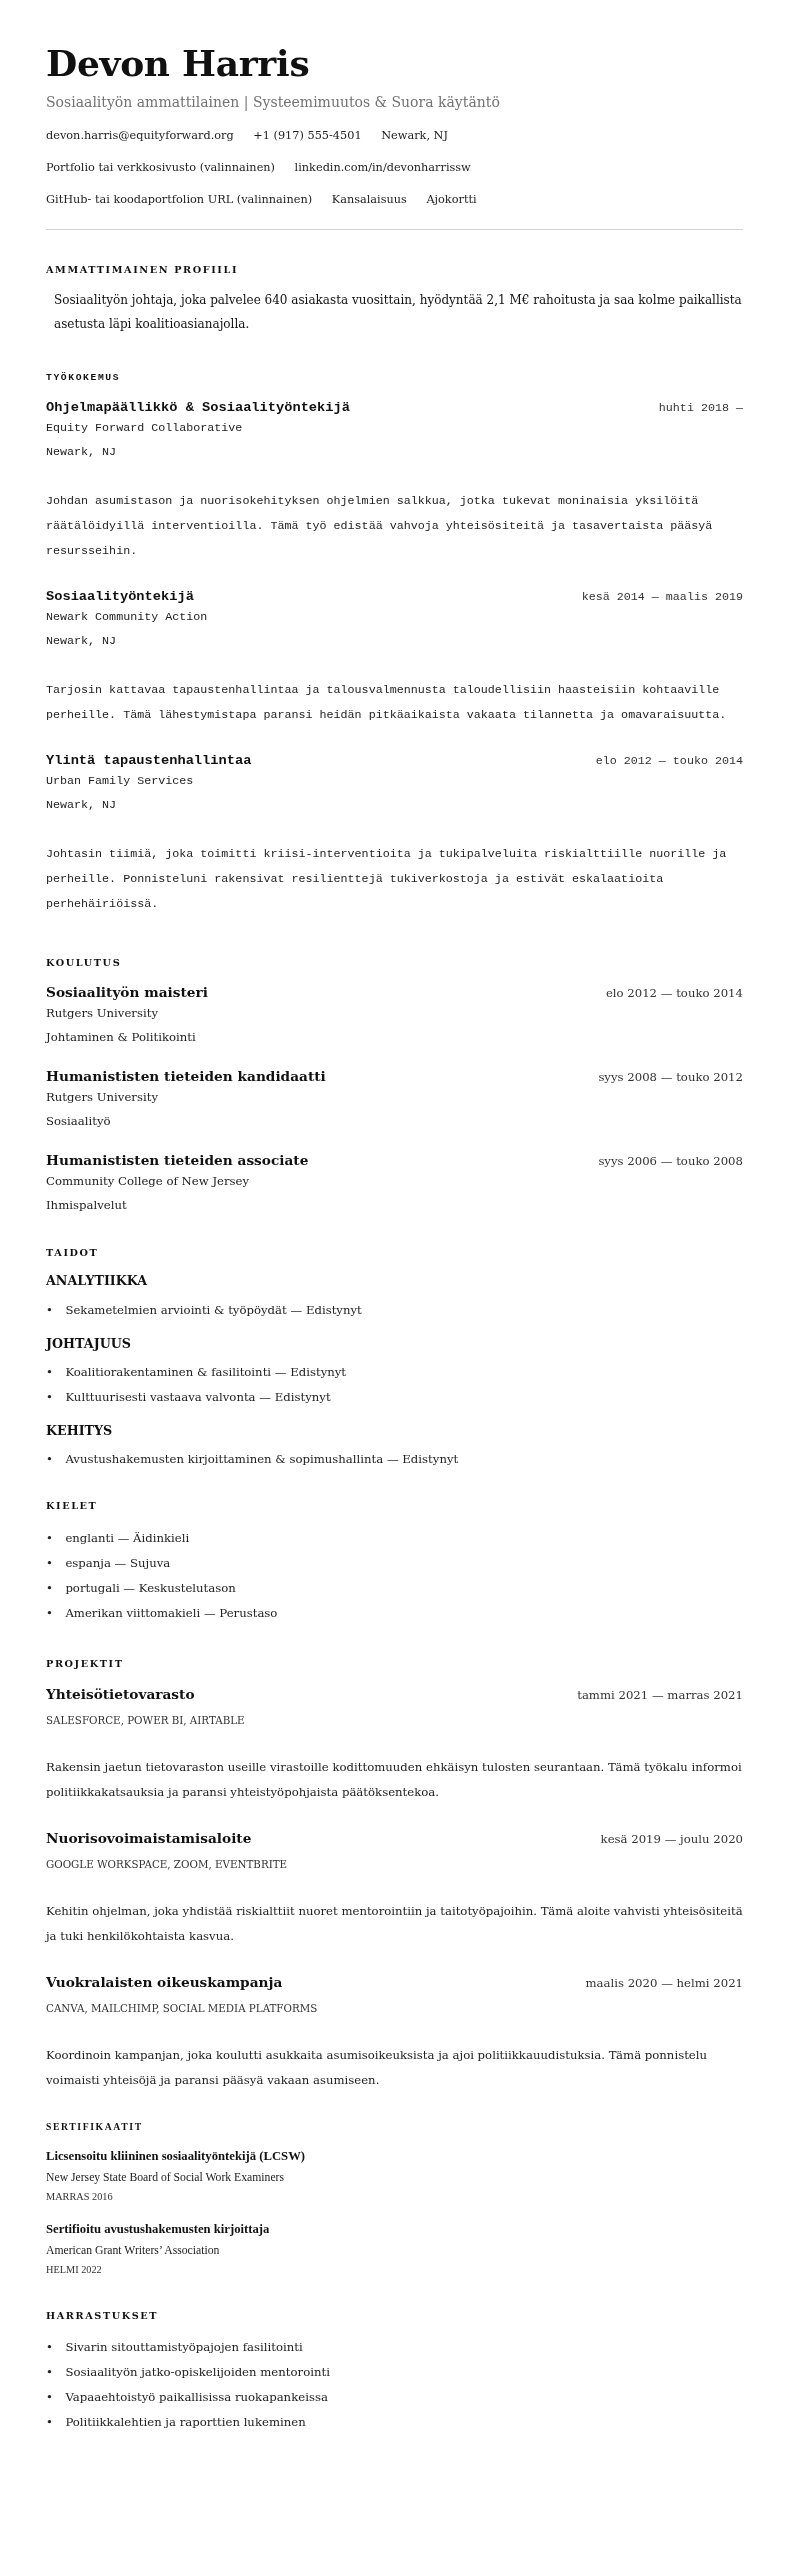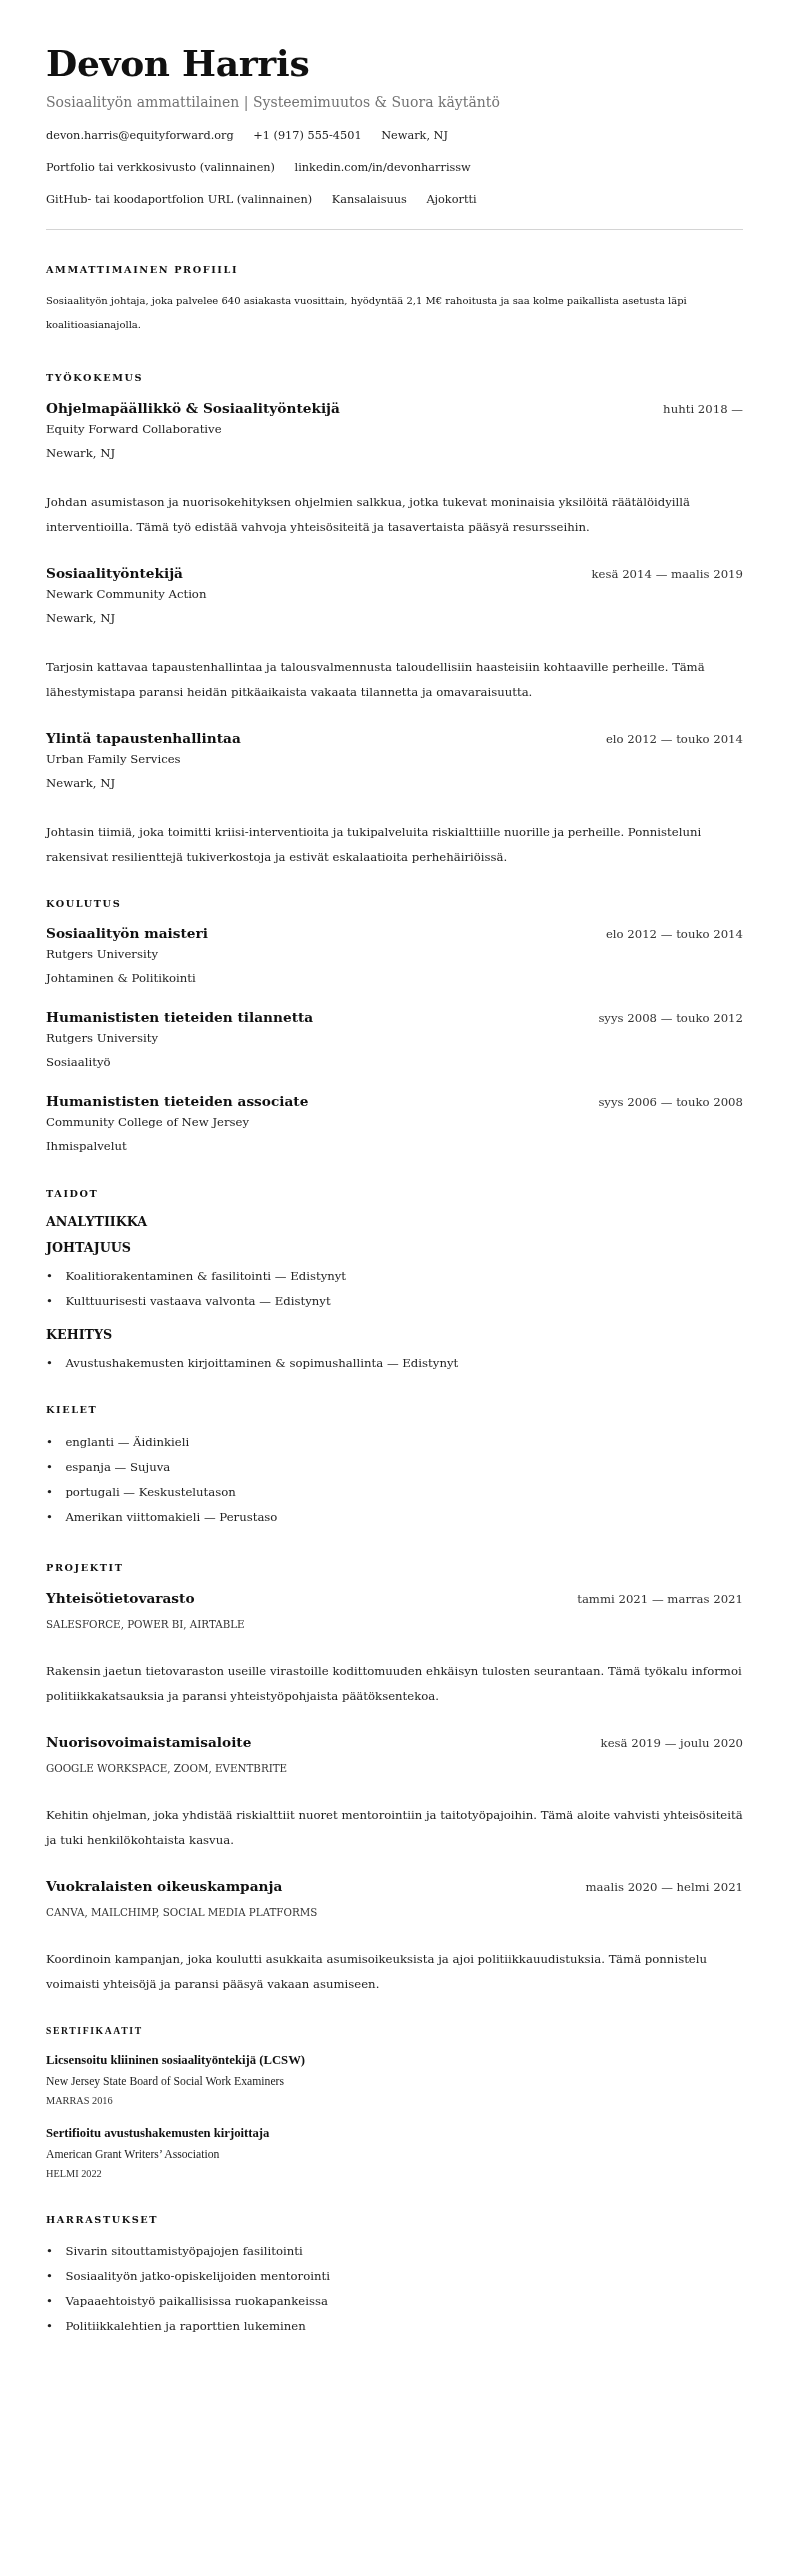--- a/index.html
+++ b/index.html
@@ -12,21 +12,21 @@
   .page { padding: 39px 46px 0 46px; box-sizing: border-box; width: 789px; }
   .name { font-size: 36px; font-weight: bold; line-height: 49px; margin: 0; letter-spacing: -0.3px; }
   .subtitle { font-size: 14px; line-height: 20px; margin: 4px 0 16px 0; color: #737373; }
   .contact-row { font-size: 11.3px; line-height: 16px; margin: 0 0 16px 0; color: #222; }
   .contact-row span { margin-right: 16px; }
   .divider { border: 0; border-top: 1.3px solid #d4d4d4; margin: 20.7px 0 33px 0; }
   .section-title {
     font-size: 9.7px; font-weight: bold; letter-spacing: 1.6px; text-transform: uppercase;
     margin: 0 0 13.3px 0; line-height: 13.3px;
   }
-  .profile-text { font-size: 10px; line-height: 23.4px; margin: 0 0 35px 0; color: #111; }
+  .profile-text { font-size: 12px; line-height: 23.4px; margin: 0 0 35px 8px; color: #111; }
   .entry { margin-bottom: 23px; }
   .entry-head { display: flex; justify-content: space-between; align-items: baseline; }
   .entry-title { font-size: 13.7px; font-weight: bold; line-height: 20px; }
   .entry-date { font-size: 11.7px; color: #333; line-height: 20px; white-space: nowrap; }
   .entry-org { font-size: 11.7px; line-height: 20px; color: #222; }
   .entry-loc { font-size: 11.7px; line-height: 20px; color: #222; margin-top: 4px; }
   .entry-desc { font-size: 11.7px; line-height: 25px; color: #222; margin-top: 27px; }
   .edu-entry { margin-bottom: 18.7px; }
   .edu-sub { font-size: 11.7px; line-height: 20px; color: #222; margin-top: 4px; }
   .skill-group-title { font-size: 12.7px; font-weight: bold; line-height: 17.4px; margin: 0 0 8px 0; }
@@ -64,21 +64,21 @@
     </div>
   </header>
 
   <hr class="divider">
 
   <section class="section">
     <h2 class="section-title">AMMATTIMAINEN PROFIILI</h2>
     <p class="profile-text">Sosiaalityön johtaja, joka palvelee 640 asiakasta vuosittain, hyödyntää 2,1 M€ rahoitusta ja saa kolme paikallista asetusta läpi koalitioasianajolla.</p>
   </section>
 
-  <section style="margin-bottom:27px;">
+  <section style="margin-bottom:39px;font-family:Liberation Mono, monospace;">
     <h2 class="section-title">TYÖKOKEMUS</h2>
 
     <div class="entry">
       <div class="entry-head">
         <span class="entry-title">Ohjelmapäällikkö &amp; Sosiaalityöntekijä</span>
         <span class="entry-date">huhti 2018 —</span>
       </div>
       <div class="entry-org">Equity Forward Collaborative</div>
       <div class="entry-loc">Newark, NJ</div>
       <div class="entry-desc">Johdan asumistason ja nuorisokehityksen ohjelmien salkkua, jotka tukevat moninaisia yksilöitä räätälöidyillä interventioilla. Tämä työ edistää vahvoja yhteisösiteitä ja tasavertaista pääsyä resursseihin.</div>
@@ -112,41 +112,44 @@
       <div class="entry-head">
         <span class="entry-title">Sosiaalityön maisteri</span>
         <span class="entry-date">elo 2012 — touko 2014</span>
       </div>
       <div class="entry-org">Rutgers University</div>
       <div class="edu-sub">Johtaminen &amp; Politikointi</div>
     </div>
 
     <div class="edu-entry">
       <div class="entry-head">
-        <span class="entry-title">Humanististen tieteiden tilannetta</span>
+        <span class="entry-title">Humanististen tieteiden kandidaatti</span>
         <span class="entry-date">syys 2008 — touko 2012</span>
       </div>
       <div class="entry-org">Rutgers University</div>
       <div class="edu-sub">Sosiaalityö</div>
     </div>
 
     <div class="edu-entry">
       <div class="entry-head">
         <span class="entry-title">Humanististen tieteiden associate</span>
         <span class="entry-date">syys 2006 — touko 2008</span>
       </div>
       <div class="entry-org">Community College of New Jersey</div>
       <div class="edu-sub">Ihmispalvelut</div>
     </div>
   </section>
 
   <section style="margin-bottom:27px;">
     <h2 class="section-title">TAIDOT</h2>
 
     <h3 class="skill-group-title">ANALYTIIKKA</h3>
+    <ul class="bullets">
+      <li>Sekametelmien arviointi &amp; työpöydät — Edistynyt</li>
+    </ul>
 
     <h3 class="skill-group-title">JOHTAJUUS</h3>
     <ul class="bullets">
       <li>Koalitiorakentaminen &amp; fasilitointi — Edistynyt</li>
       <li>Kulttuurisesti vastaava valvonta — Edistynyt</li>
     </ul>
 
     <h3 class="skill-group-title">KEHITYS</h3>
     <ul class="bullets">
       <li>Avustushakemusten kirjoittaminen &amp; sopimushallinta — Edistynyt</li>

